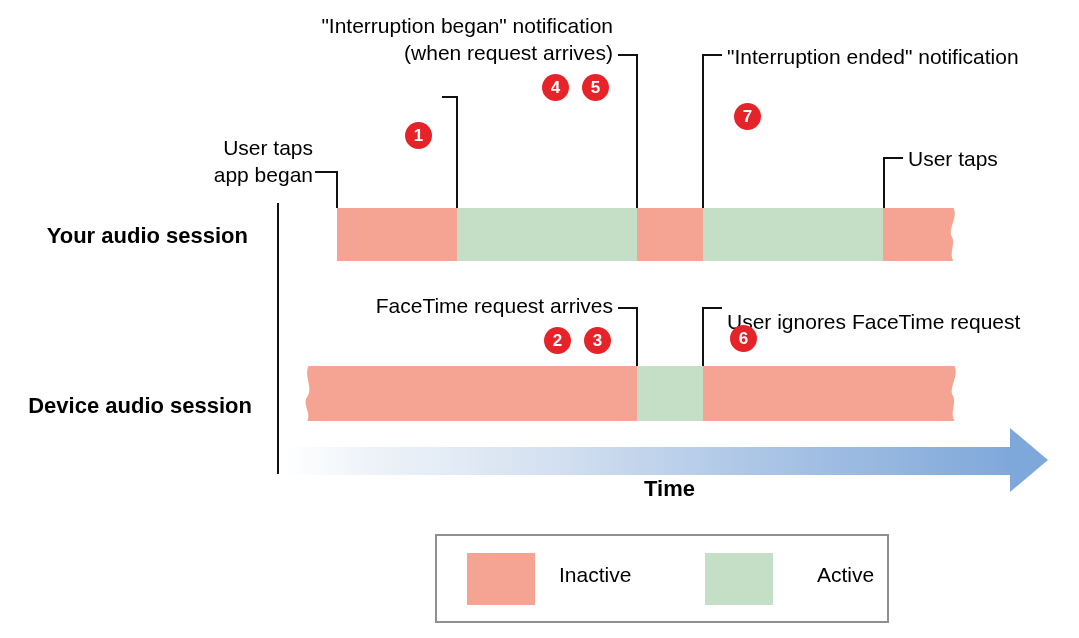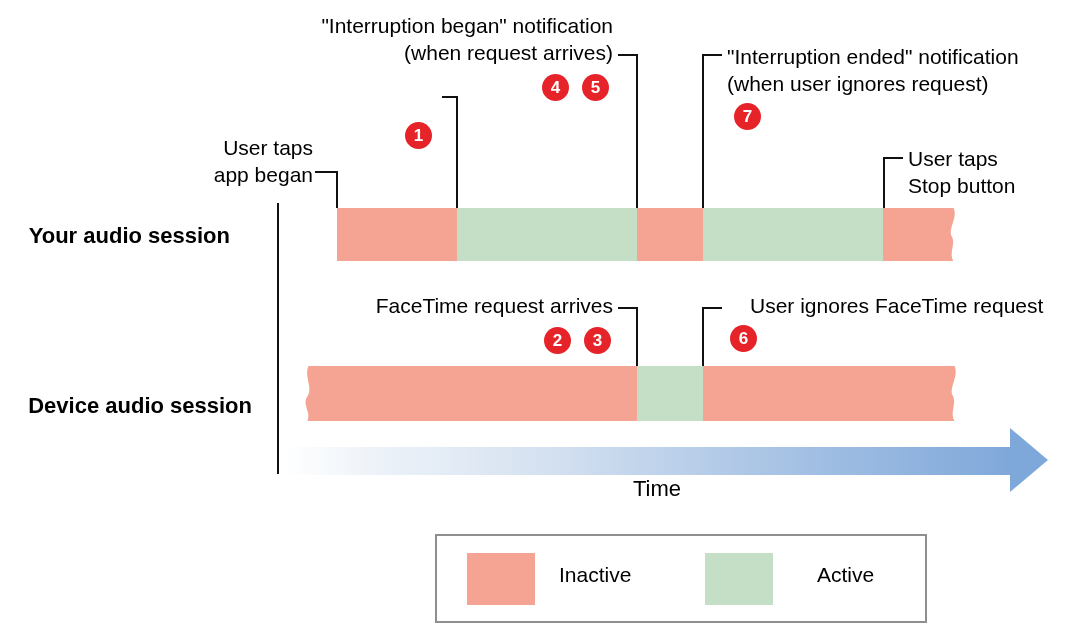--- a/index.html
+++ b/index.html
@@ -19,23 +19,23 @@
   .marker{
     position:absolute;width:27px;height:27px;border-radius:50%;
     display:flex;align-items:center;justify-content:center;
     color:#fff;font-size:17px;font-weight:bold;
   }
   .arrow-body{
     position:absolute;left:284px;top:447px;width:728px;height:28px;
     background:linear-gradient(to right,#ffffff 0%,#eef3f9 12%,#d6e2f1 35%,#a5c1e4 70%,#7fa8da 100%);
   }
   .arrow-head{position:absolute;left:1010px;top:428px;}
-  .time-label{position:absolute;left:633px;top:476px;width:62px;text-align:left;font-size:22px;font-weight:normal;}
+  .time-label{position:absolute;left:633px;top:476px;width:62px;text-align:right;font-size:22px;font-weight:bold;}
   .legend{
-    position:absolute;left:435px;top:534px;width:492px;height:89px;
+    position:absolute;left:435px;top:534px;width:454px;height:89px;
     border:2px solid #8f8f8f;background:#fff;box-sizing:border-box;
   }
   .legend .swatch{position:absolute;width:68px;height:52px;top:17px;}
   .legend .legend-label{position:absolute;top:27px;font-size:21px;}
 </style>
 </head>
 <body>
 
 <div class="canvas">
 
@@ -49,21 +49,20 @@
       <span>4</span>
     </div>
   <div class="marker" style="left: 582px; top: 74px; background: rgb(230, 35, 41);">
       <span>5</span>
     </div>
 
   <div class="line vline" style="left:702px;top:54px;height:154px;"></div>
   <div class="line hline" style="left:702px;top:54px;width:20px;"></div>
   <div class="ann" style="left:727px;top:43px;">
     <div>"Interruption ended" notification</div>
-    <div>(when user ignores request)</div>
   </div>
   <div class="marker" style="left: 734px; top: 103px; background: rgb(230, 35, 41);">
       <span>7</span>
     </div>
 
   <div class="line hline" style="left:442px;top:96px;width:16px;"></div>
   <div class="line vline" style="left:456px;top:96px;height:112px;"></div>
   <div class="marker" style="left: 405px; top: 122px; background: rgb(230, 35, 41);">
       <span>1</span>
     </div>
@@ -72,26 +71,25 @@
     <div>User taps</div>
     <div>app began</div>
   </div>
   <div class="line hline" style="left:315px;top:171px;width:23px;"></div>
   <div class="line vline" style="left:336px;top:171px;height:37px;"></div>
 
   <div class="line vline" style="left:883px;top:157px;height:51px;"></div>
   <div class="line hline" style="left:883px;top:157px;width:20px;"></div>
   <div class="ann" style="left:908px;top:145px;">
     <div>User taps</div>
-    <div>Stop button</div>
   </div>
 
   <div class="line vline" style="left:277px;top:203px;height:271px;"></div>
 
-  <div class="row-label" style="right:849px;top:223px;text-align:right;">Your audio session</div>
+  <div class="row-label" style="right:831px;top:223px;text-align:right;">Your audio session</div>
   <div class="row-label" style="right:827px;top:377px;margin-top:16px;">Device audio session</div>
 
   <div class="bar" style="left:337px;top:208px;width:624px;height:53px;">
       <div class="seg" style="width: 19.23%; background: rgb(245, 164, 147);"></div>
       <div class="seg" style="width: 28.85%; background: rgb(197, 223, 198);"></div>
       <div class="seg" style="width: 10.58%; background: rgb(245, 164, 147);"></div>
       <div class="seg" style="width: 28.85%; background: rgb(197, 223, 198);"></div>
       <div class="seg" style="width: 12.5%; background: rgb(245, 164, 147);"></div>
     </div>
   <svg class="wavecap" style="left:943px;top:207px;" width="18" height="55" viewBox="0 0 18 55">
@@ -105,21 +103,21 @@
   <div class="line vline" style="left:636px;top:307px;height:59px;"></div>
   <div class="marker" style="left: 544px; top: 327px; background: rgb(230, 35, 41);">
       <span>2</span>
     </div>
   <div class="marker" style="left: 584px; top: 327px; background: rgb(230, 35, 41);">
       <span>3</span>
     </div>
 
   <div class="line vline" style="left:702px;top:307px;height:59px;"></div>
   <div class="line hline" style="left:702px;top:307px;width:20px;"></div>
-  <div class="ann" style="left:727px;top:292px;margin-left:23px;">
+  <div class="ann" style="left:727px;top:308px;">
     <div>User ignores FaceTime request</div>
   </div>
   <div class="marker" style="left: 730px; top: 325px; background: rgb(230, 35, 41);">
       <span>6</span>
     </div>
 
   <div class="bar" style="left:300px;top:366px;width:662px;height:55px;">
       <div class="seg" style="width: 50.91%; background: rgb(245, 164, 147);"></div>
       <div class="seg" style="width: 9.97%; background: rgb(197, 223, 198);"></div>
       <div class="seg" style="width: 39.12%; background: rgb(245, 164, 147);"></div>

